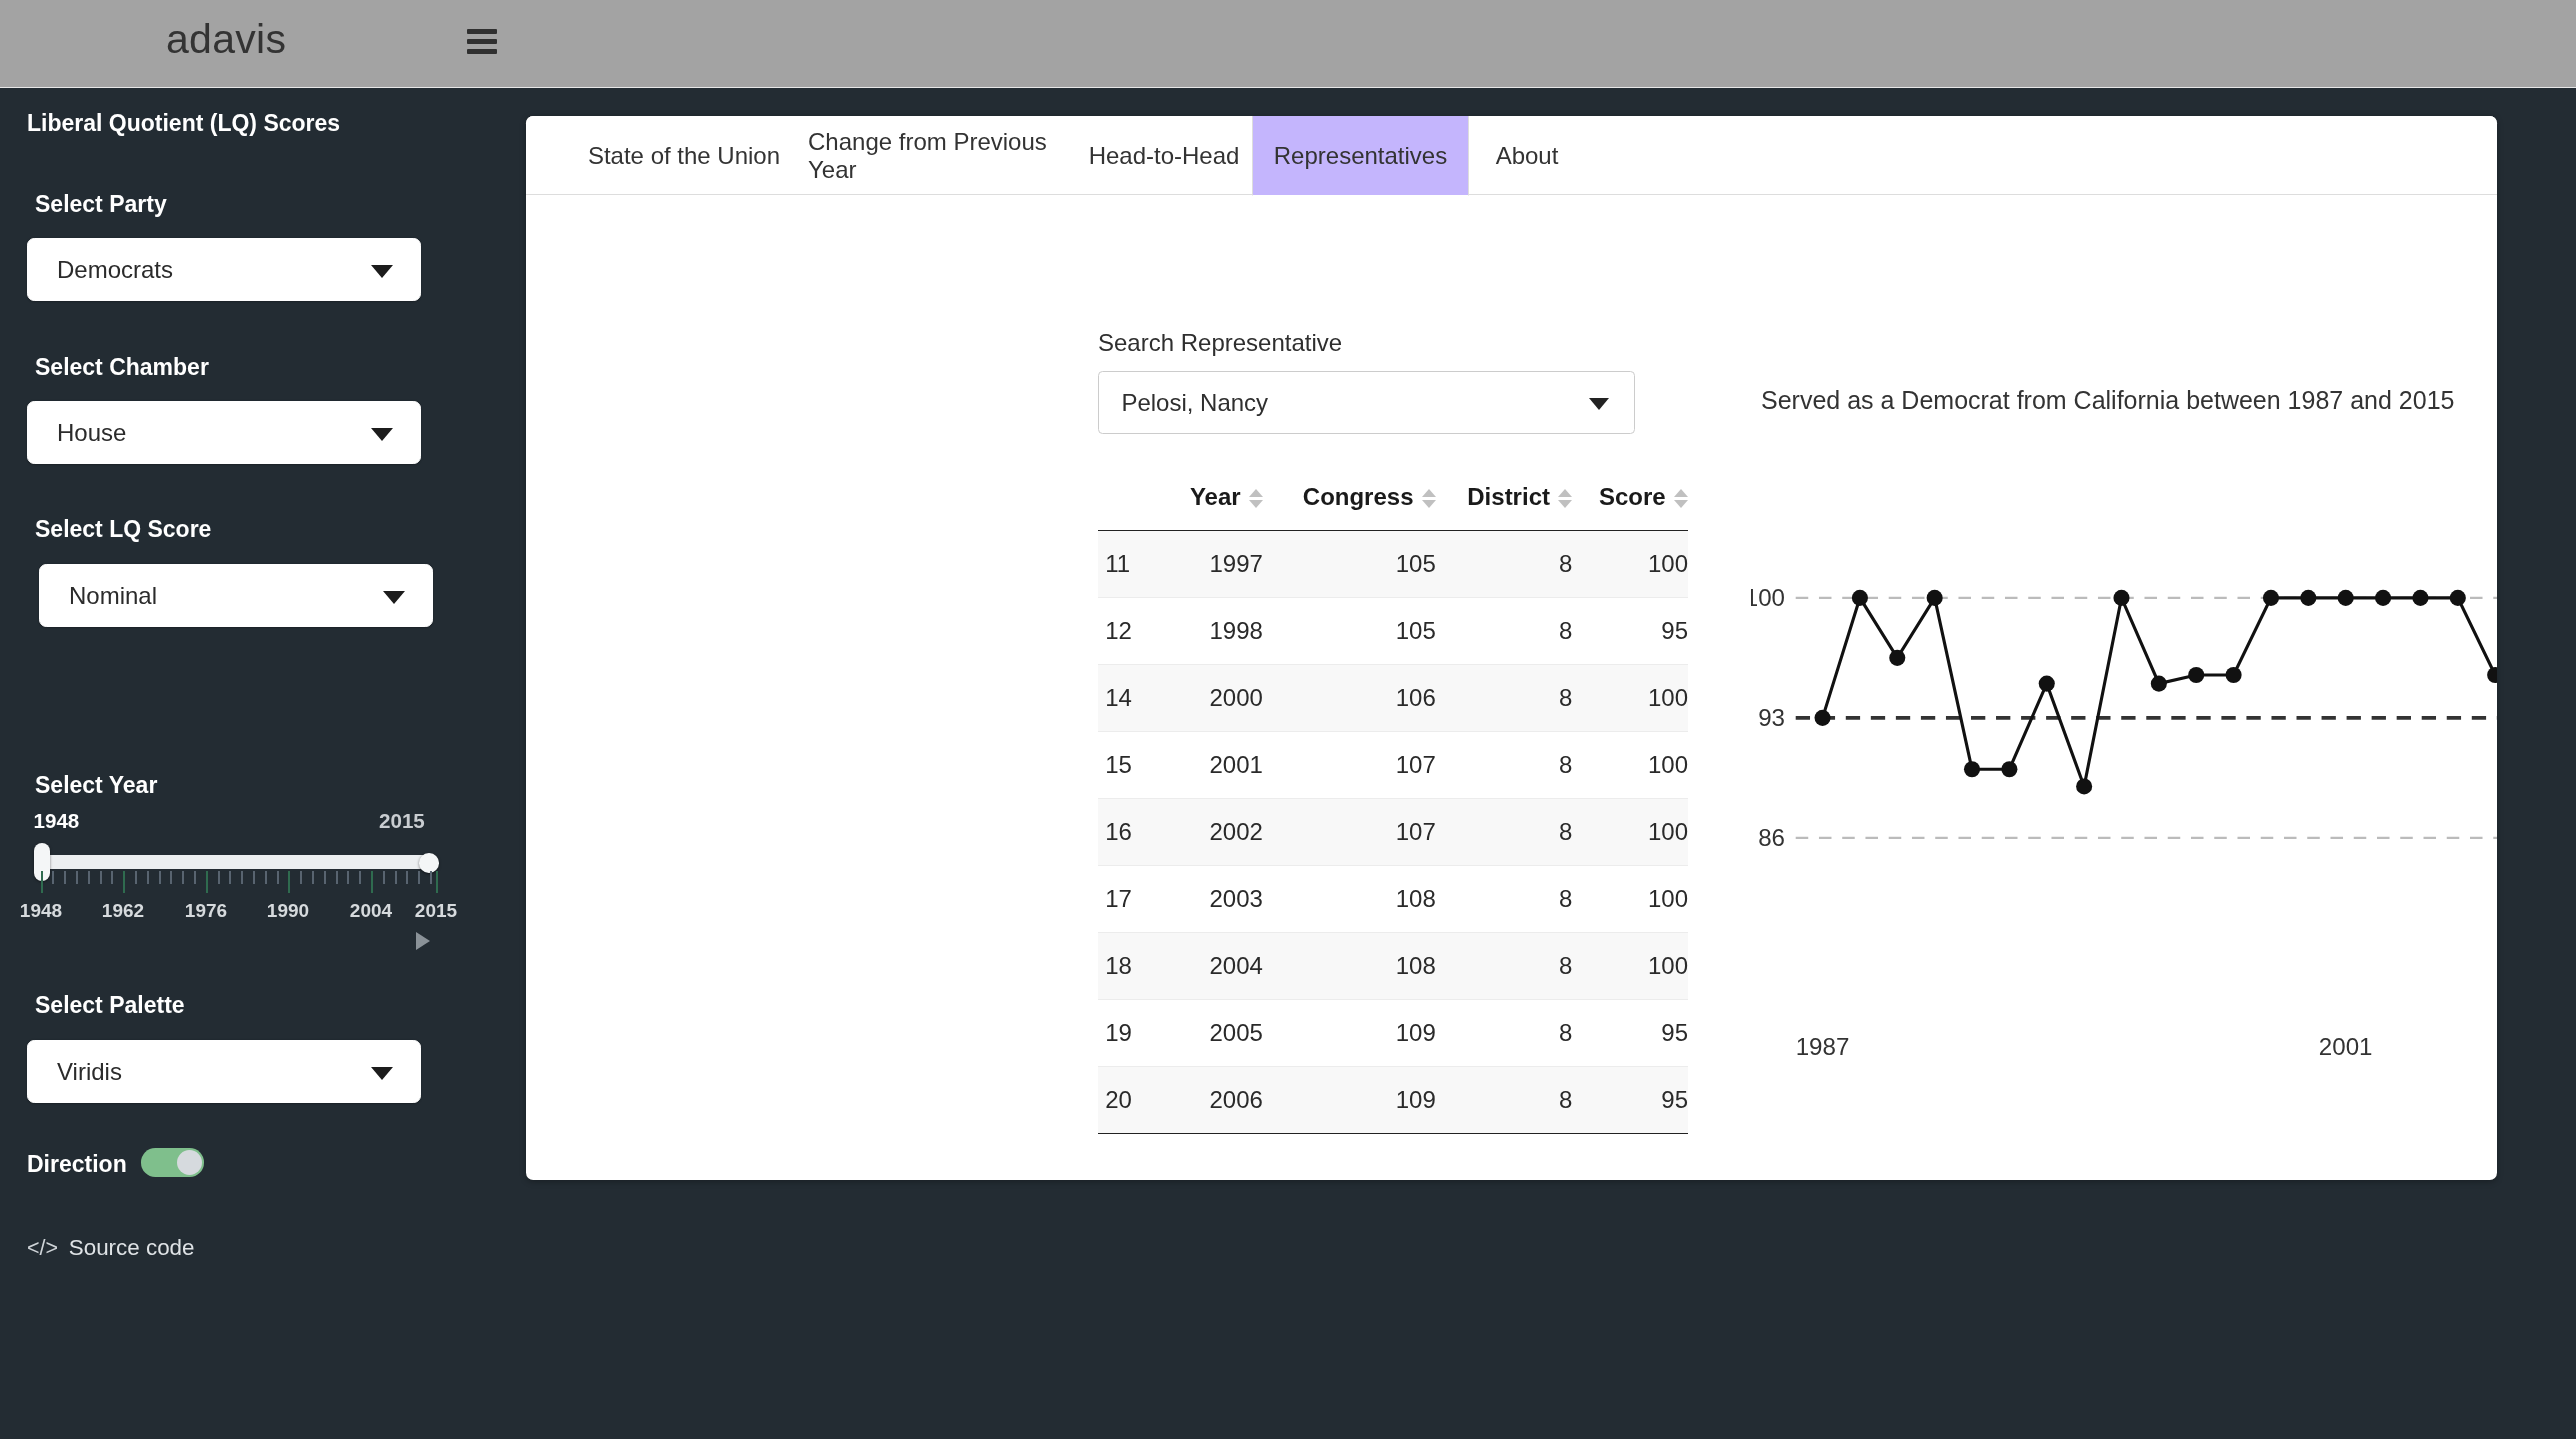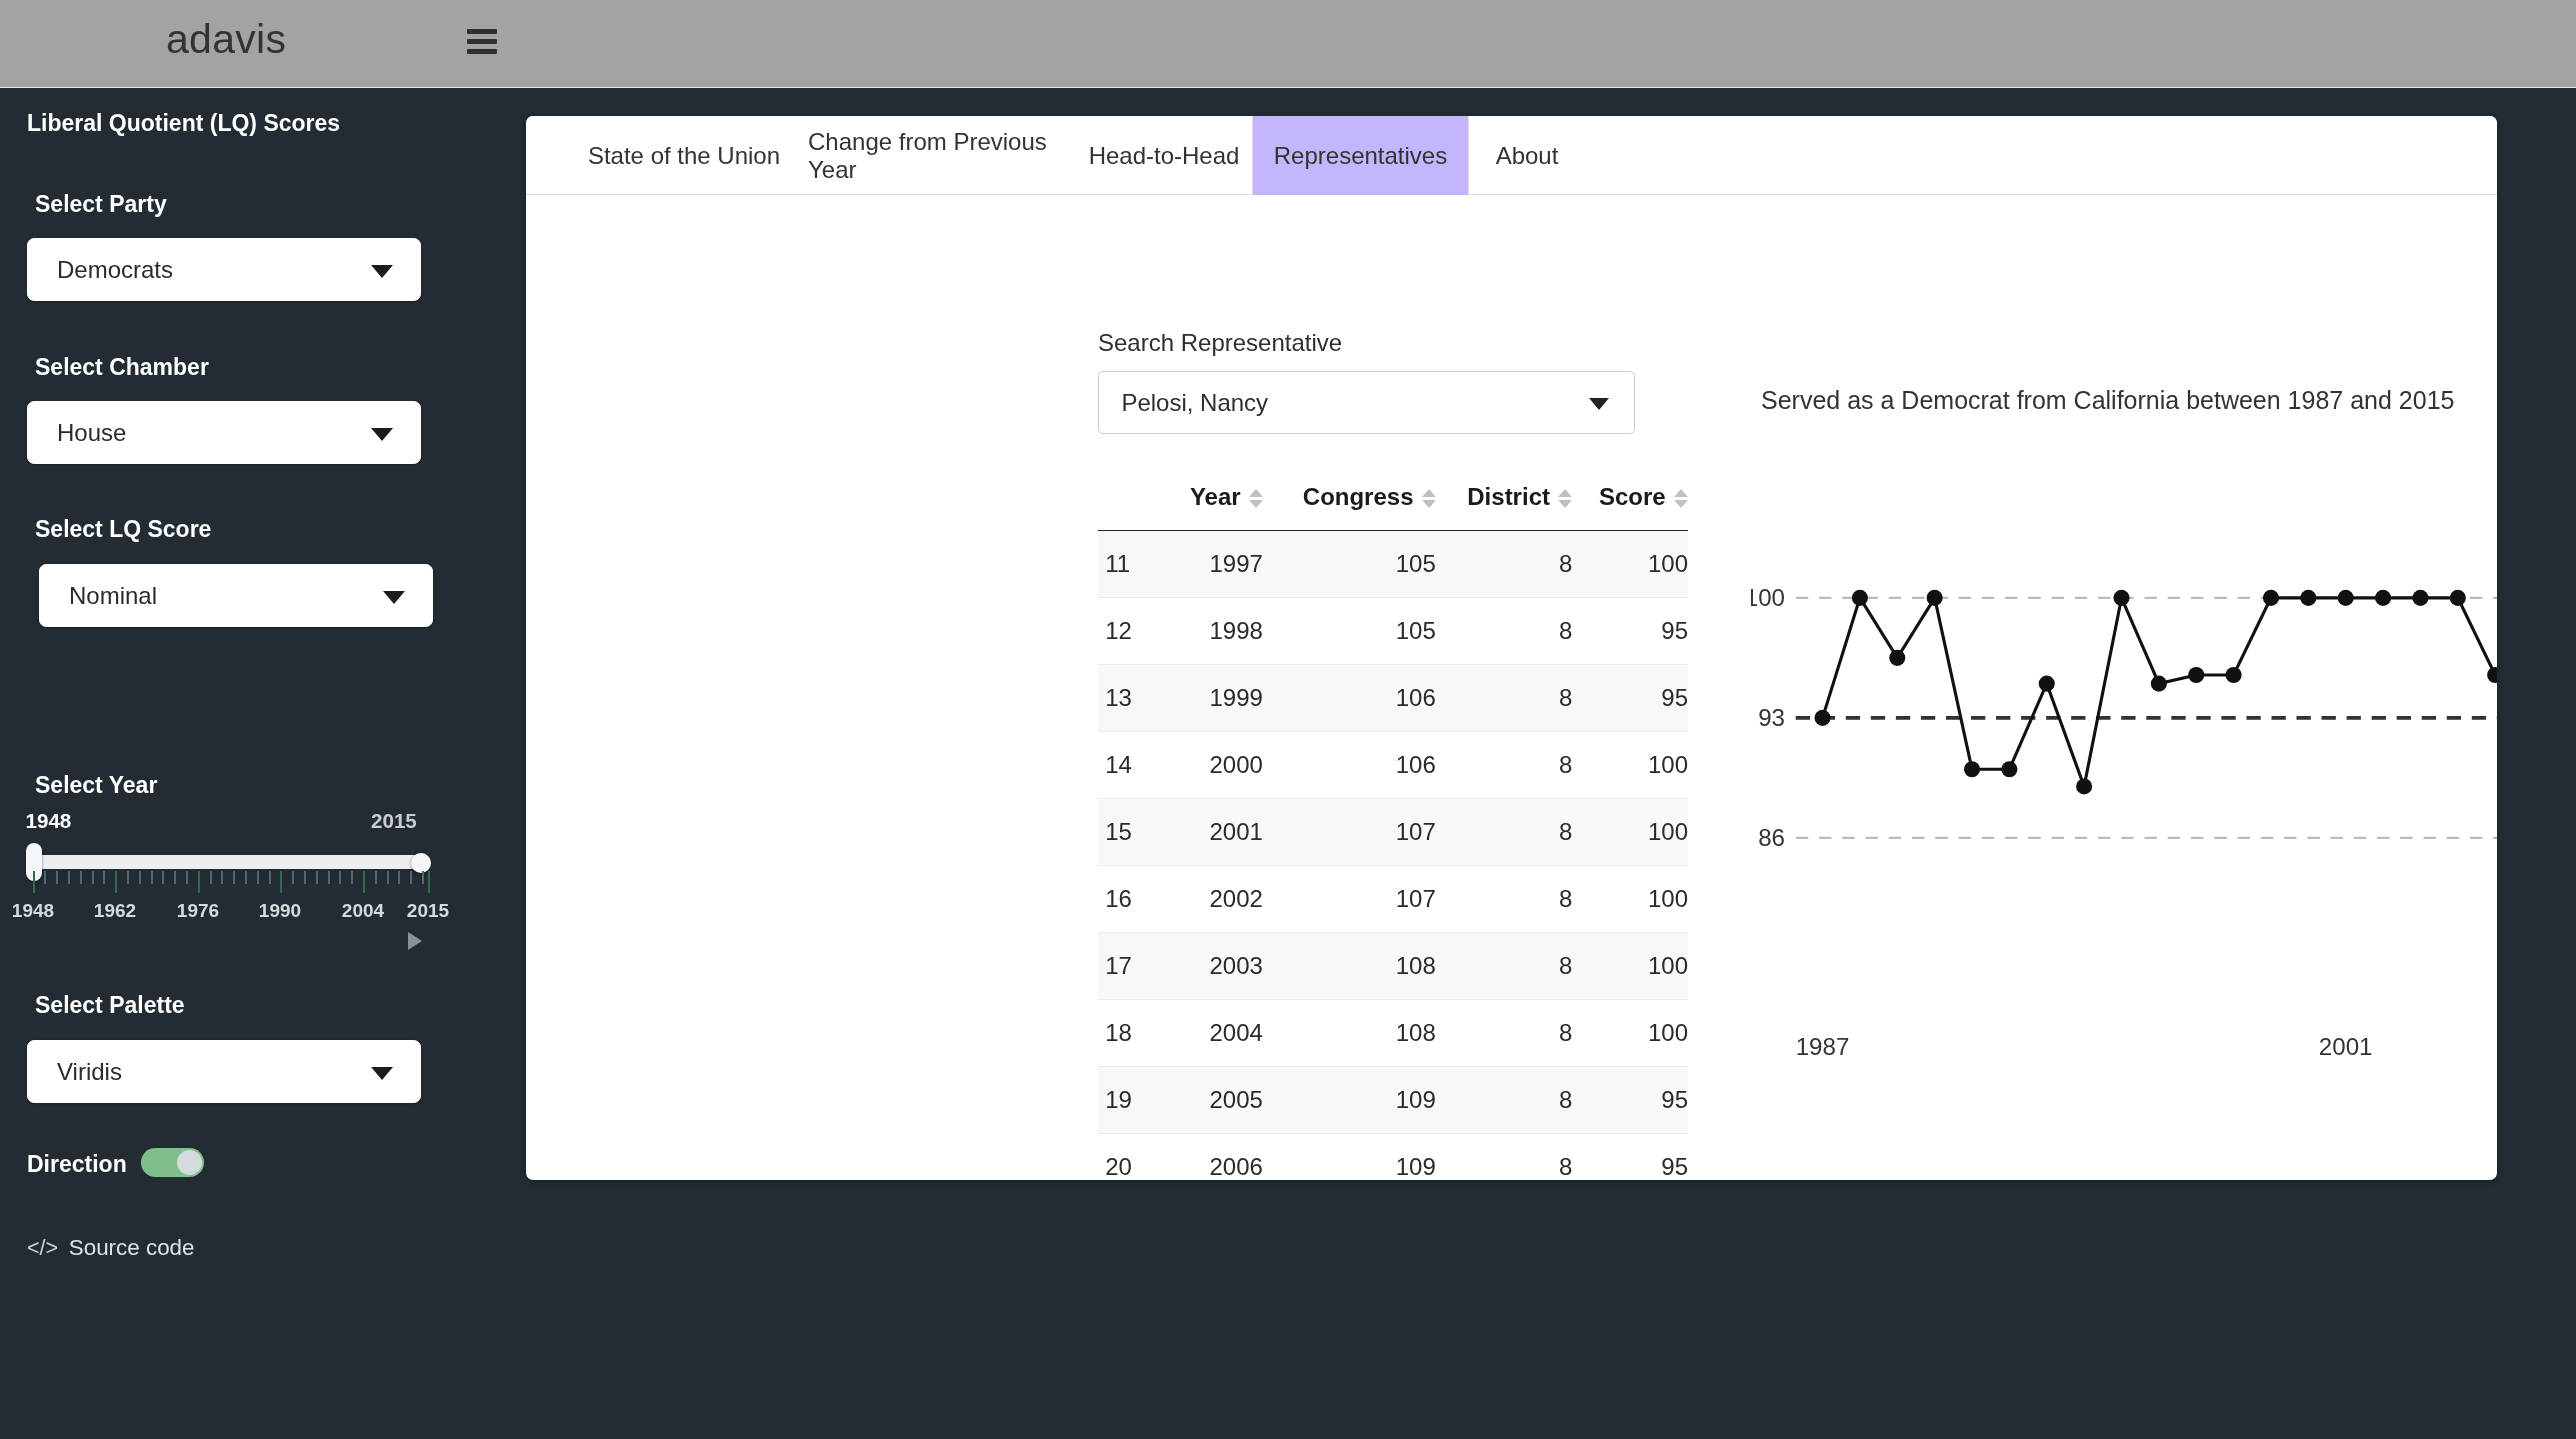--- a/index.html
+++ b/index.html
@@ -56,21 +56,21 @@
     font-size:24px; color:#2b2b2b; white-space:nowrap;
   }
   .caret {
     position:absolute; right:27px; top:50%; margin-top:-4.5px;
     width:0; height:0;
     border-left:11.6px solid transparent;
     border-right:11.6px solid transparent;
     border-top:13.4px solid #1c1c1c;
   }
   
-  #slider-wrap { position:absolute; left:4px; top:680px; width:460px; height:179px; }
+  #slider-wrap { position:absolute; left:12px; top:680px; width:460px; height:179px; }
   #slider-min {
     position:absolute; left:21.5px; top:41px; color:#ffffff;
     font-size:20.6px; font-weight:bold;
   }
   #slider-max {
     position:absolute; left:367px; top:41px; color:#c9cdd1;
     font-size:20.6px; font-weight:bold;
   }
   #slider-track {
     position:absolute; left:29px; top:87px; width:395px; height:14.3px;
@@ -332,27 +332,20 @@
             <td>100</td>
           </tr>
           <tr>
             <td class="idx">12</td>
             <td>1998</td>
             <td>105</td>
             <td>8</td>
             <td>95</td>
           </tr>
           <tr>
-            <td class="idx">13</td>
-            <td>1999</td>
-            <td>106</td>
-            <td>8</td>
-            <td>95</td>
-          </tr>
-          <tr>
             <td class="idx">14</td>
             <td>2000</td>
             <td>106</td>
             <td>8</td>
             <td>100</td>
           </tr>
           <tr>
             <td class="idx">15</td>
             <td>2001</td>
             <td>107</td>

